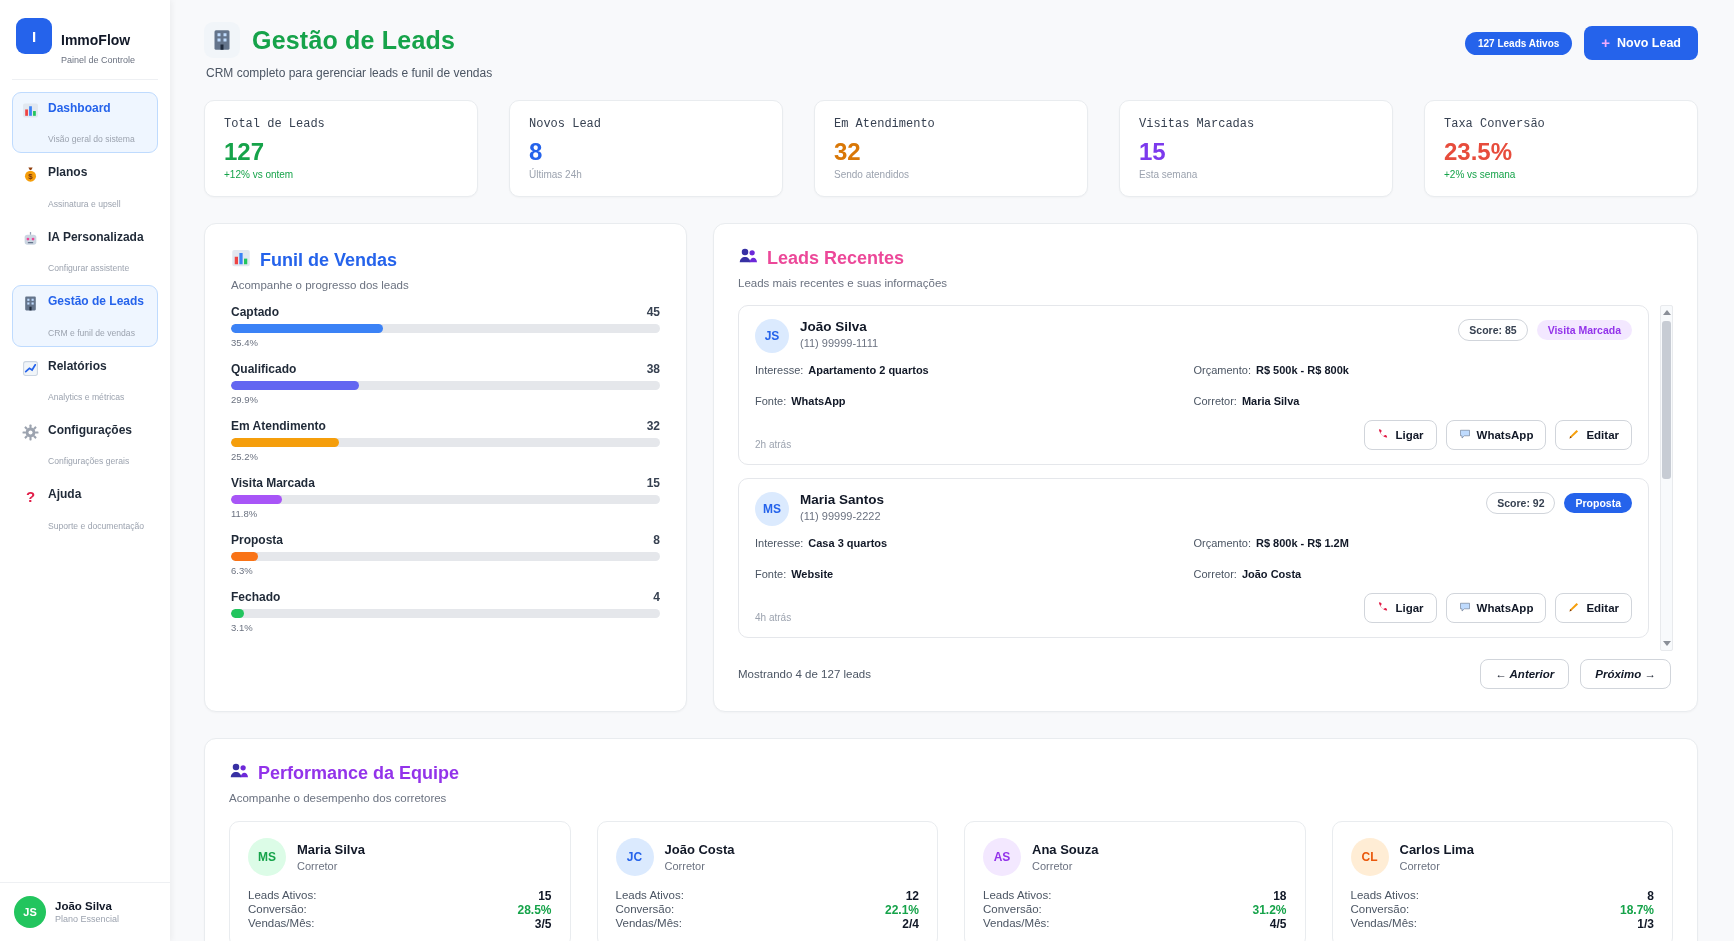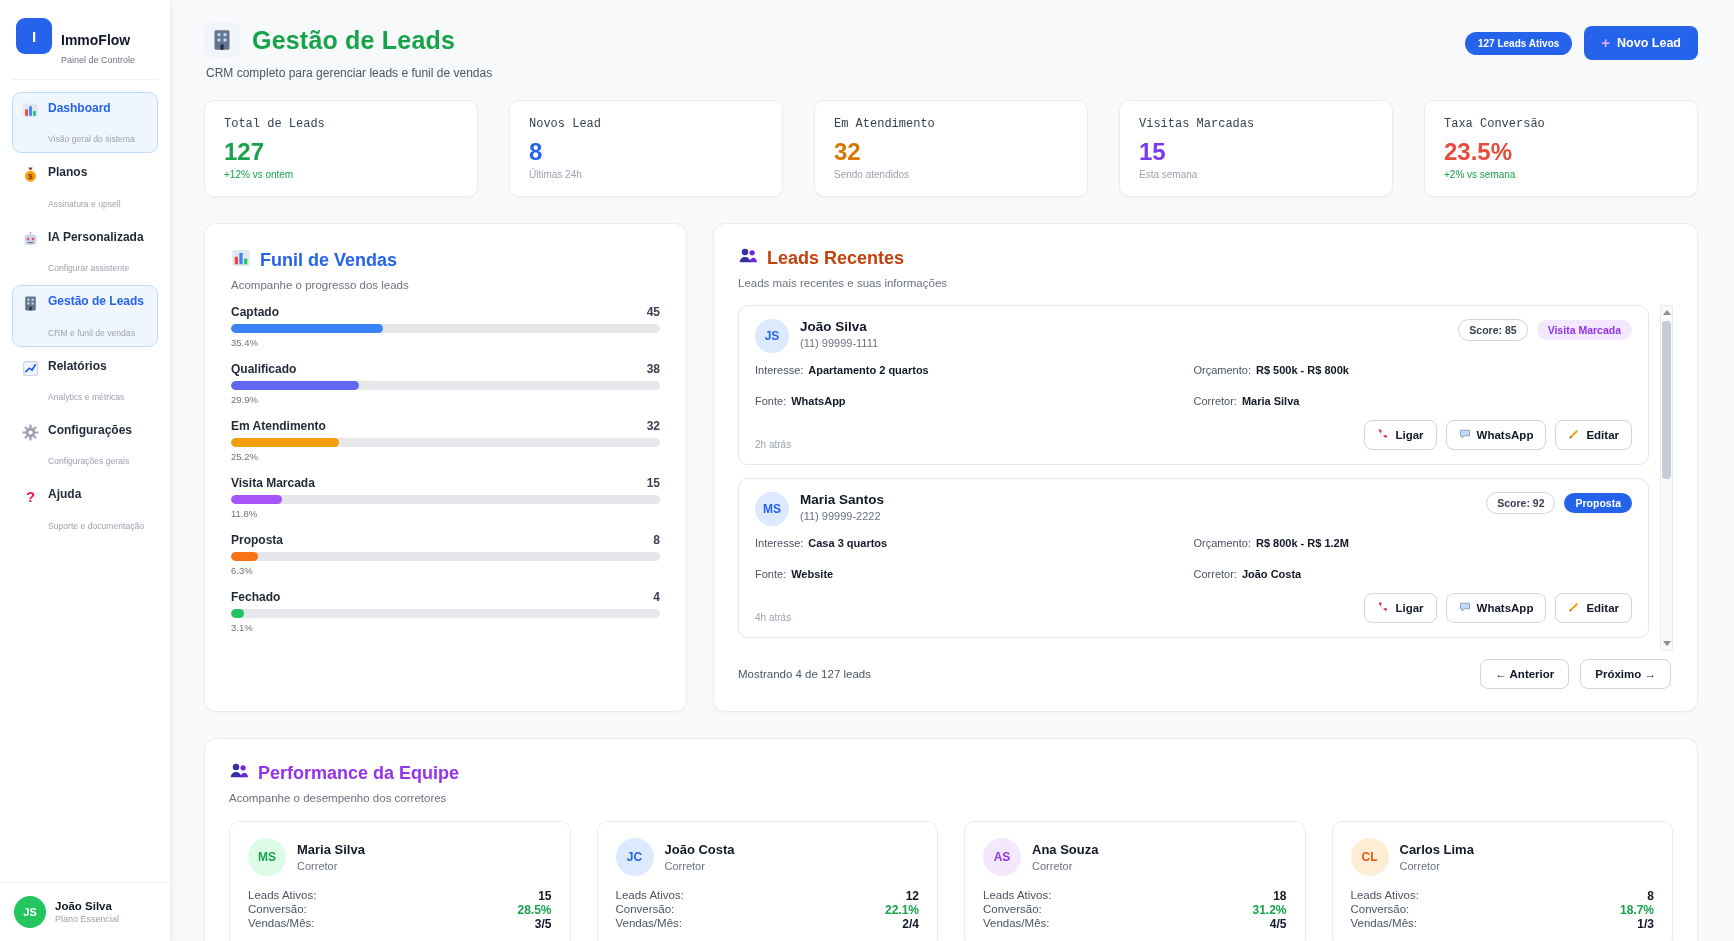--- a/index.html
+++ b/index.html
@@ -90,21 +90,21 @@
   
   .sb{position:absolute;right:0;top:0;bottom:0;width:13px;background:#f8fafc;border:1px solid #e8eaed;border-radius:2px;}
   .sb-up,.sb-dn{position:absolute;left:0;width:11px;height:13px;display:flex;align-items:center;justify-content:center;}
   .sb-up{top:0;} .sb-dn{bottom:0;}
   .tri-up{width:0;height:0;border-left:4px solid transparent;border-right:4px solid transparent;border-bottom:5px solid #8a8f98;}
   .tri-dn{width:0;height:0;border-left:4px solid transparent;border-right:4px solid transparent;border-top:5px solid #8a8f98;}
   .sb-thumb{position:absolute;left:1px;top:15px;width:9px;height:46%;background:#c7ccd4;border-radius:3px;}
   .leads-foot{display:flex;align-items:center;margin-top:8px;padding-right:2px;}
   .leads-count{font-size:11.5px;color:#4b5563;}
   .pager{margin-left:auto;display:flex;gap:11px;}
-  .btn-pager{background:#fff;border:1px solid #d1d5db;border-radius:8px;padding:8px 14px;font-size:11.5px;font-weight:600;color:#111827;cursor:pointer;}
+  .btn-pager{background:#fff;border:1px solid #d1d5db;border-radius:8px;padding:8px 14px;font-size:11.5px;font-weight:600;color:#111827;cursor:pointer;font-style:italic;}
   
   .team-card{margin-top:26px;padding:22px 24px;}
   .team-row{display:flex;gap:26px;margin-top:17px;}
   .member{flex:1;border:1px solid #e9ecef;border-radius:10px;padding:16px 18px;background:#fff;}
   .m-head{display:flex;align-items:center;gap:11px;margin-bottom:13px;}
   .m-av{width:38px;height:38px;border-radius:50%;display:flex;align-items:center;justify-content:center;font-size:12px;font-weight:700;flex:none;}
   .m-name{font-size:13px;font-weight:700;}
   .m-role{font-size:11px;color:#6b7280;margin-top:3px;}
   .m-row{display:flex;justify-content:space-between;font-size:11.5px;color:#4b5563;}
   .m-row b{font-size:12px;color:#111827;}
@@ -369,21 +369,21 @@
             <span class="stage-c">4</span>
           </div>
         <div class="track">
             <div class="fill" style="width: 3.1%; background-color: rgb(34, 197, 94);"></div>
           </div>
         <div class="stage-p">3.1%</div>
       </div>
     </div>
 
     <div class="card leads-card">
-      <div class="sec-title" style="color: #c2410c;">
+      <div class="sec-title" style="color: #ec4899;">
         <span>
           <svg viewBox="0 0 16 16">
               <circle cx="5.6" cy="4.8" r="2.6" fill="#3730a3"></circle>
               <path d="M1.4 13c0-2.7 2-4.3 4.2-4.3s4.2 1.6 4.2 4.3z" fill="#3730a3"></path>
               <circle cx="11.3" cy="5.4" r="2.1" fill="#6d28d9"></circle>
               <path d="M9.2 13c.3-2.1 1.6-3.6 3-3.6 1.7 0 2.9 1.5 3 3.6z" fill="#6d28d9"></path>
             </svg>
         </span>
         <span>Leads Recentes</span>
       </div>

